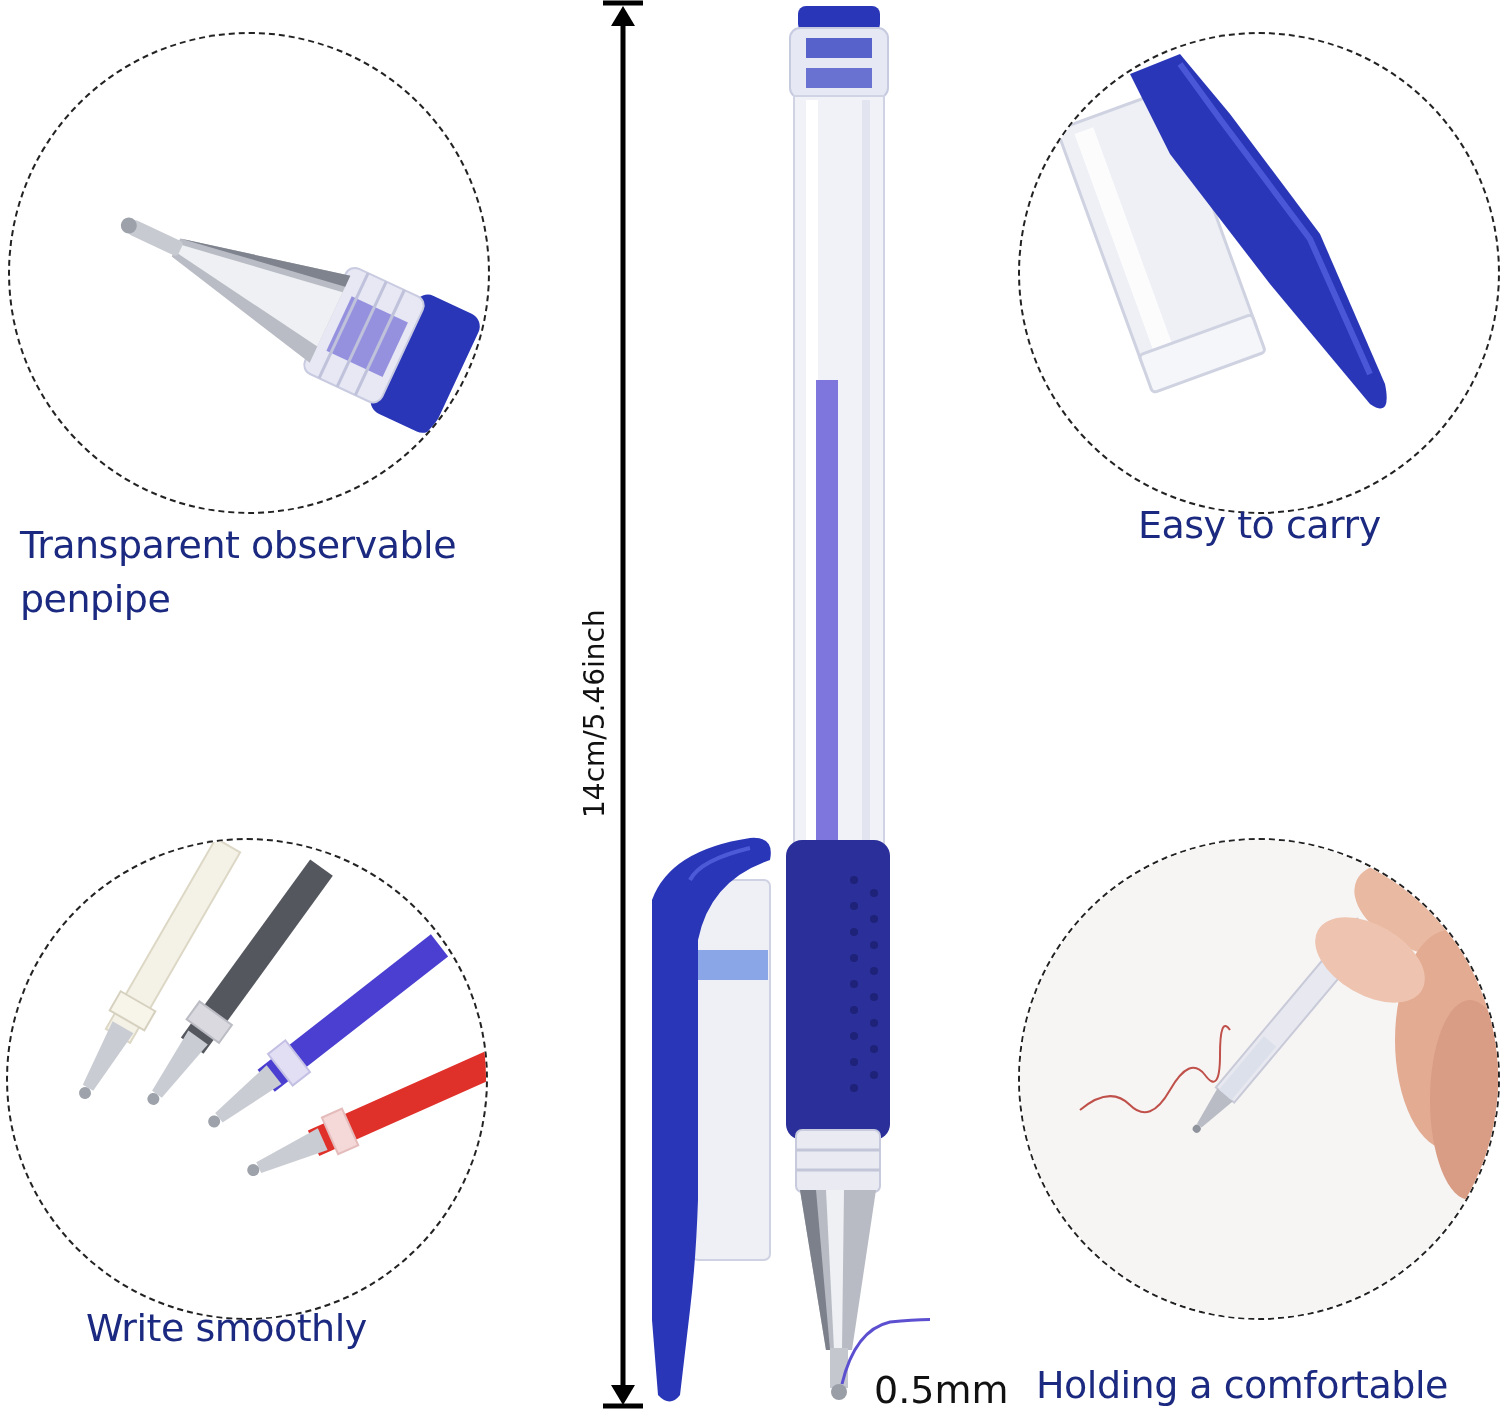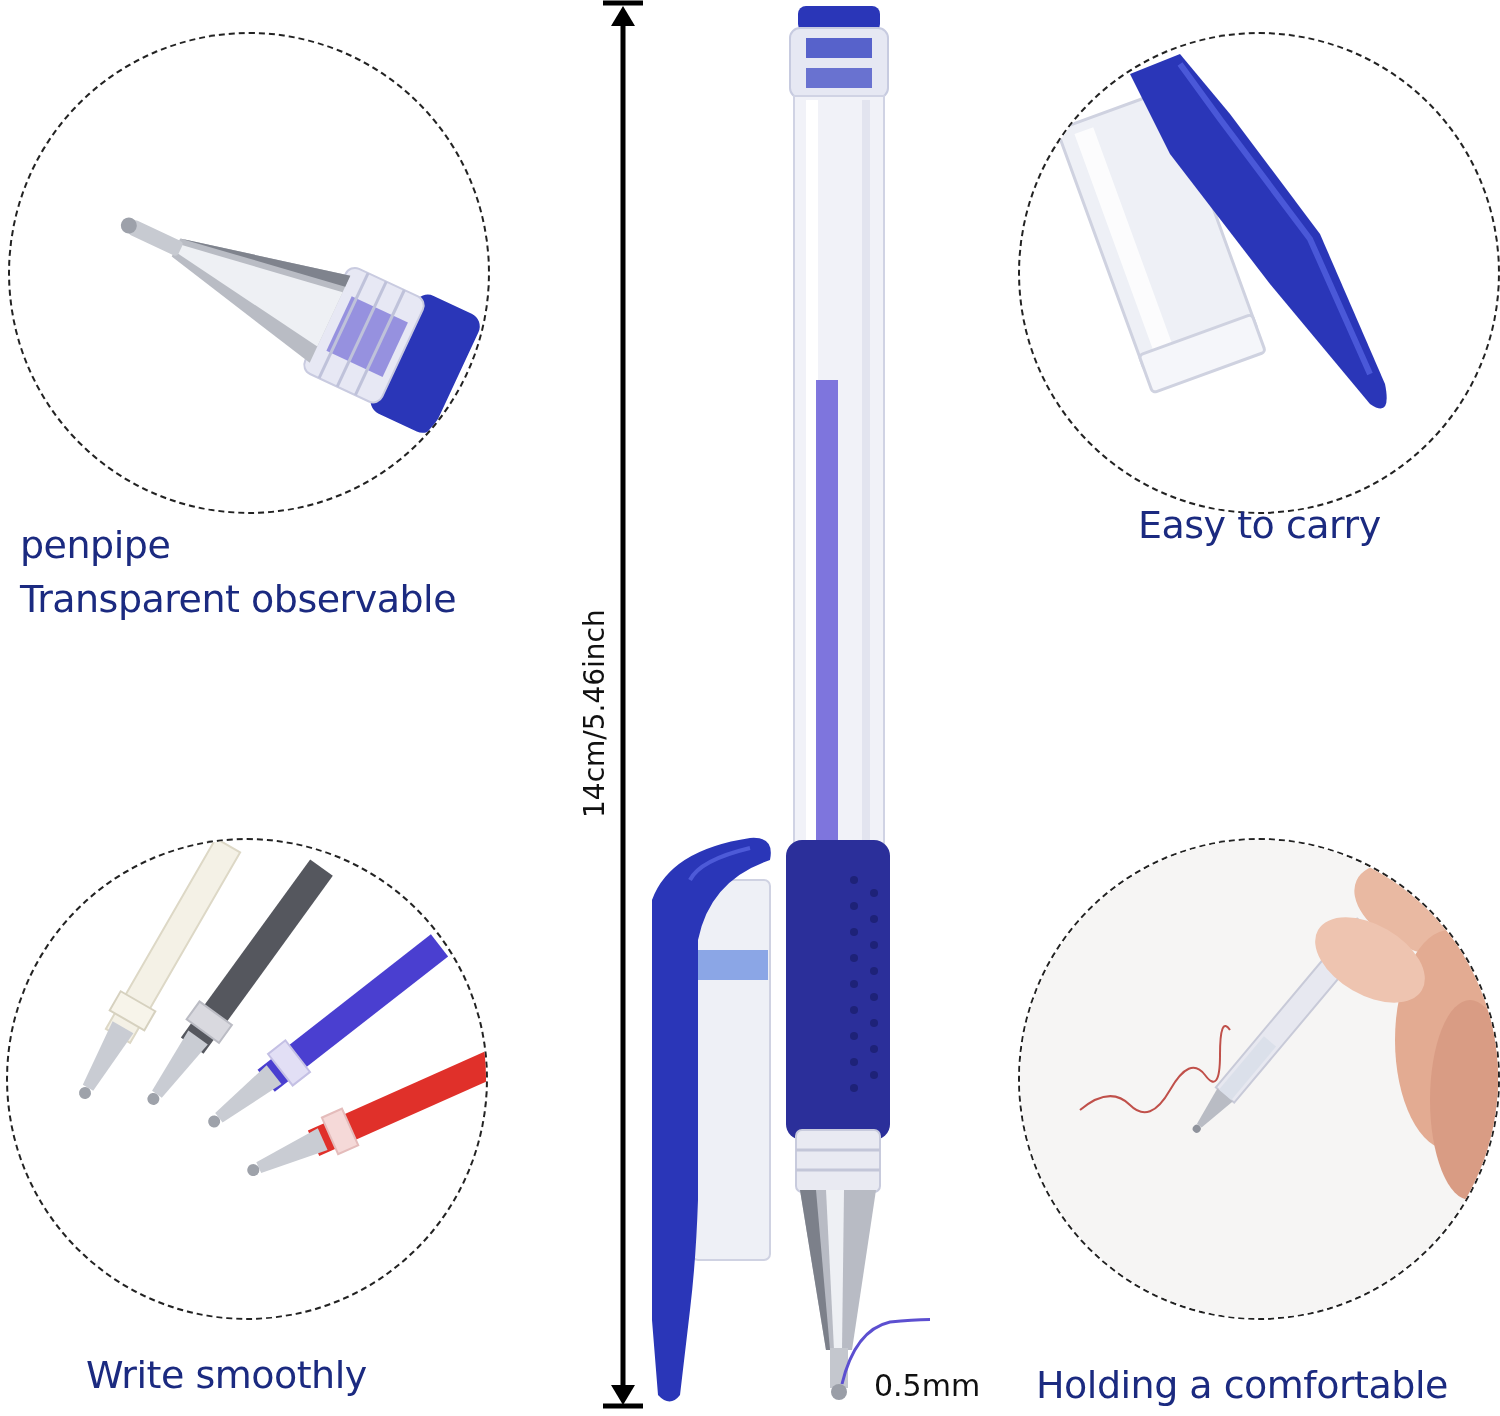--- a/index.html
+++ b/index.html
@@ -2,21 +2,21 @@
 <html><head>
 <meta charset="utf-8">
 <style>
   html, body { margin: 0; padding: 0; background: #ffffff; }
   body { width: 1500px; height: 1416px; position: relative; overflow: hidden;
          font-family: "DejaVu Sans", "Liberation Sans", sans-serif; }
   .abs { position: absolute; }
   .circle { position: absolute; border-radius: 50%; border: 2.5px dashed #222; overflow: hidden; background: #fff; box-sizing: border-box; }
   .caption { position: absolute; color: #1b2a80; font-size: 38px; line-height: 54px; letter-spacing: -0.5px; }
   .dim-label { position: absolute; font-size: 28px; color: #111; transform-origin: left top; transform: rotate(-90deg); white-space: nowrap; }
-  .tip-label { position: absolute; font-size: 30px; color: #111; }
+  .tip-label { position: absolute; font-size: 38px; color: #111; }
   svg { display: block; }
 </style>
 </head>
 <body>
 
 <div class="circle" style="left:8px; top:32px; width:482px; height:482px;">
   <svg width="480" height="480" viewBox="0 0 480 480">
     <g transform="translate(120,170) rotate(25)">
 
       <rect x="300" y="-45" width="70" height="130" rx="14" fill="#2a36b8"></rect>
@@ -30,22 +30,22 @@
       <path d="M 230 -28 L 60 10 L 60 30 L 230 68 Z" fill="#b9bcc4"></path>
       <path d="M 230 -10 L 60 16 L 60 24 L 230 50 Z" fill="#eef0f4"></path>
       <path d="M 230 -28 L 60 10 L 230 -16 Z" fill="#7f838d"></path>
 
       <rect x="10" y="12" width="55" height="16" rx="4" fill="#c7cad1"></rect>
       <circle cx="8" cy="20" r="8" fill="#9da1aa"></circle>
     </g>
   </svg>
 </div>
 <div class="caption" style="left:20px; top:518px;">
+  <div>Transparent observable</div>
   <div>penpipe</div>
-  <div>Transparent observable</div>
 </div>
 
 <div class="circle" style="left:1018px; top:32px; width:482px; height:482px;">
   <svg width="480" height="480" viewBox="0 0 480 480">
 
     <g transform="rotate(-20 160 200)">
       <rect x="80" y="60" width="120" height="260" rx="8" fill="#eef0f6" stroke="#cfd2e0" stroke-width="3"></rect>
       <rect x="95" y="70" width="20" height="240" fill="#ffffff" opacity="0.8"></rect>
       <rect x="80" y="300" width="120" height="40" rx="4" fill="#f5f6fa" stroke="#cfd2e0" stroke-width="3"></rect>
     </g>
@@ -77,21 +77,21 @@
       <circle cx="0" cy="246" r="6" fill="#9ea2aa"></circle>
     </g>
     <g transform="translate(470,230) rotate(66)">
       <rect x="-14" y="-40" width="28" height="220" fill="#e0302a"></rect>
       <rect x="-20" y="140" width="40" height="22" fill="#f5d9d8" stroke="#e4bcbb" stroke-width="2"></rect>
       <path d="M -12 170 L 12 170 L 6 240 L -6 240 Z" fill="#c9ccd3"></path>
       <circle cx="0" cy="246" r="6" fill="#9ea2aa"></circle>
     </g>
   </svg>
 </div>
-<div class="caption" style="left:86px; top:1348px;text-align:center;">Write smoothly</div>
+<div class="caption" style="left:86px; top:1301px;text-align:center;">Write smoothly</div>
 
 <div class="circle" style="left:1018px; top:838px; width:482px; height:482px;">
   <svg width="480" height="480" viewBox="0 0 480 480">
     <rect width="480" height="480" fill="#f6f5f4"></rect>
 
     <ellipse cx="400" cy="70" rx="70" ry="40" fill="#e9b9a2" transform="rotate(25 400 70)"></ellipse>
     <ellipse cx="430" cy="200" rx="55" ry="110" fill="#e3ab92"></ellipse>
     <ellipse cx="450" cy="260" rx="40" ry="100" fill="#d99c84"></ellipse>
 
     <g transform="translate(205,255) rotate(-50)">

